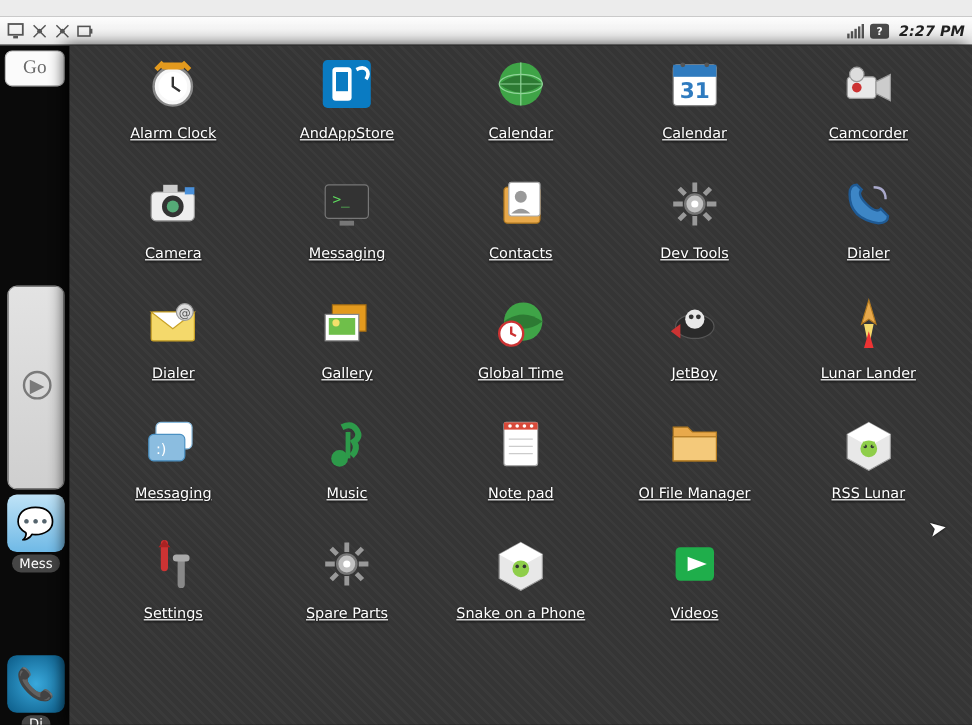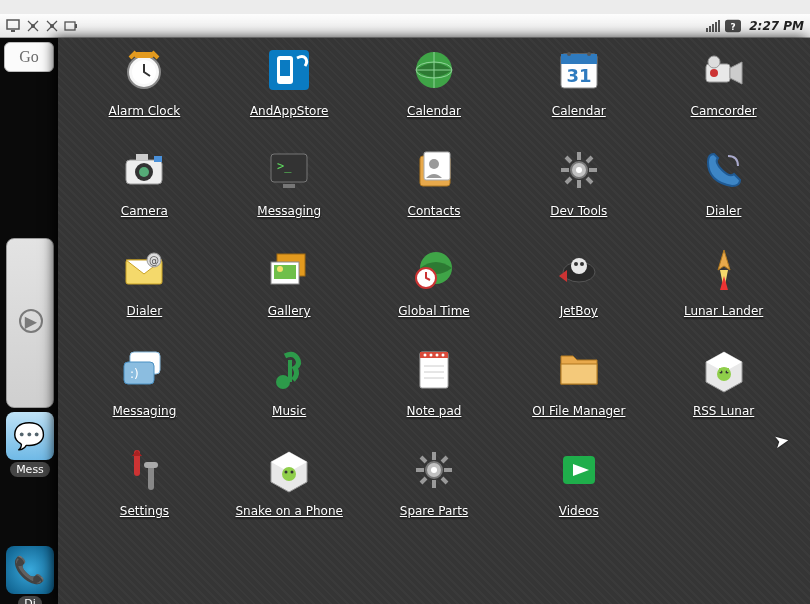--- a/index.html
+++ b/index.html
@@ -463,46 +463,46 @@
             <rect x="28" y="18" width="6" height="26" rx="3" fill="#888"></rect>
             <rect x="24" y="16" width="14" height="6" rx="3" fill="#aaa"></rect>
           </svg>
       </div>
       <span class="label">Settings</span>
     </div>
 
     <div class="app">
       <div class="icon">
         <svg width="48" height="48" viewBox="0 0 48 48">
+            <circle cx="24" cy="24" r="8" fill="#c0c0c0" stroke="#777" stroke-width="2"></circle>
+            <g stroke="#999" stroke-width="4">
+              <path d="M24 6 V14 M24 34 V42 M6 24 H14 M34 24 H42 M11 11 L16 16 M32 32 L37 37 M37 11 L32 16 M16 32 L11 37"></path>
+            </g>
+            <circle cx="24" cy="24" r="3" fill="#fff"></circle>
+          </svg>
+      </div>
+      <span class="label">Spare Parts</span>
+    </div>
+
+    <div class="app">
+      <div class="icon">
+        <svg width="48" height="48" viewBox="0 0 48 48">
             <polygon points="24,6 42,16 42,36 24,46 6,36 6,16" fill="#e8e8e8" stroke="#999"></polygon>
             <polygon points="24,6 42,16 24,26 6,16" fill="#fff"></polygon>
             <circle cx="24" cy="28" r="7" fill="#8fce4a"></circle>
             <circle cx="21" cy="26" r="1.5" fill="#333"></circle>
             <circle cx="27" cy="26" r="1.5" fill="#333"></circle>
           </svg>
       </div>
       <span class="label">Snake on a Phone</span>
     </div>
 
     <div class="app">
       <div class="icon">
         <svg width="48" height="48" viewBox="0 0 48 48">
-            <circle cx="24" cy="24" r="8" fill="#c0c0c0" stroke="#777" stroke-width="2"></circle>
-            <g stroke="#999" stroke-width="4">
-              <path d="M24 6 V14 M24 34 V42 M6 24 H14 M34 24 H42 M11 11 L16 16 M32 32 L37 37 M37 11 L32 16 M16 32 L11 37"></path>
-            </g>
-            <circle cx="24" cy="24" r="3" fill="#fff"></circle>
-          </svg>
-      </div>
-      <span class="label">Spare Parts</span>
-    </div>
-
-    <div class="app">
-      <div class="icon">
-        <svg width="48" height="48" viewBox="0 0 48 48">
             <rect x="8" y="10" width="32" height="28" rx="4" fill="#1fae4b"></rect>
             <polygon points="18,18 34,24 18,30" fill="#fff"></polygon>
           </svg>
       </div>
       <span class="label">Videos</span>
     </div>
 
   </div>
 </div>
 

